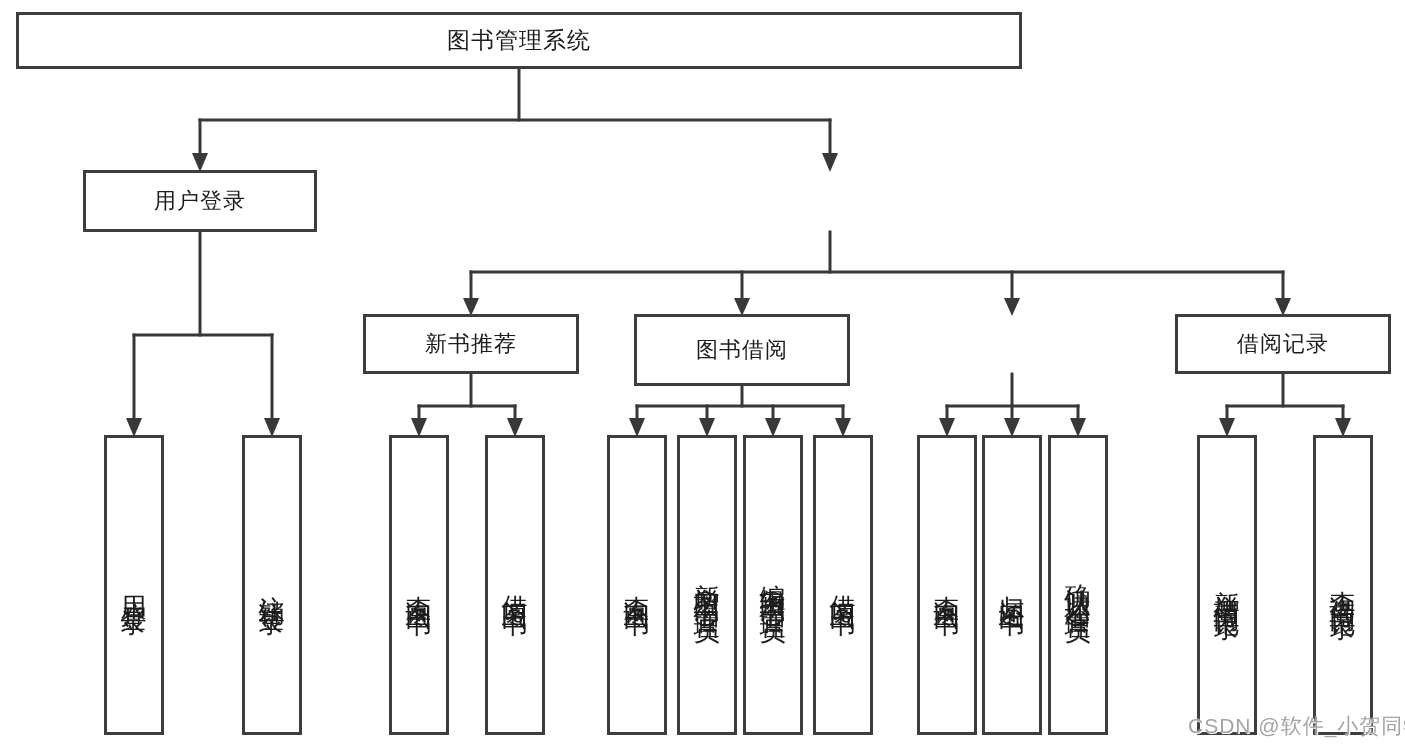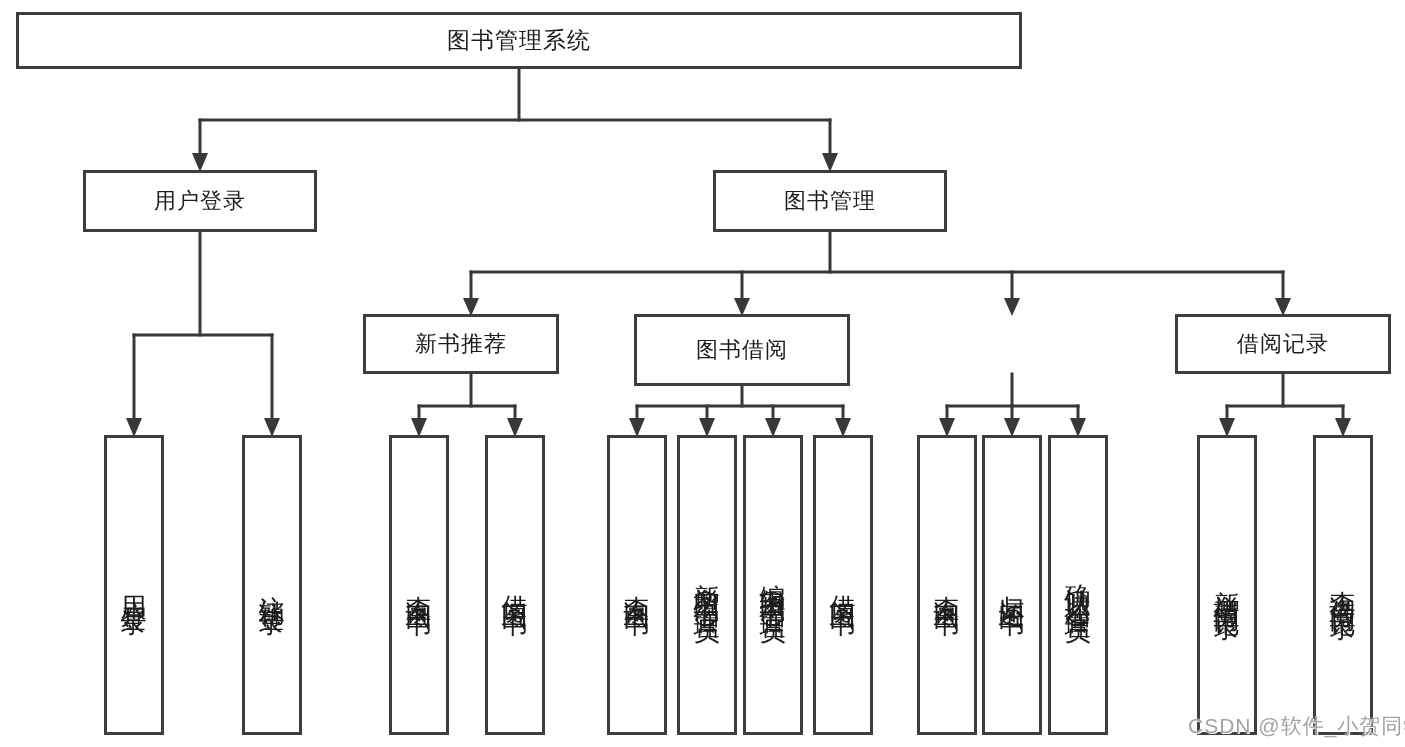--- a/index.html
+++ b/index.html
@@ -136,25 +136,22 @@
     </g>
   </svg>
 
   <div class="box" style="left:16px; top:12px; width:1006px; height:57px;">
     <span class="hlabel root-label">图书管理系统</span>
   </div>
 
   <div class="box" style="left:83px; top:170px; width:234px; height:62px;">
     <span class="hlabel">用户登录</span>
   </div>
-  <div class="box" style="left:713px; top:170px; width:234px; height:62px;">
-    <span class="hlabel">图书管理</span>
-  </div>
-
-  <div class="box" style="left:363px; top:314px; width:196px; height:60px;">
+
+  <div class="box" style="left:363px; top:314px; width:216px; height:60px;">
     <span class="hlabel">新书推荐</span>
   </div>
   <div class="box" style="left:634px; top:314px; width:216px; height:72px;">
     <span class="hlabel">图书借阅</span>
   </div>
   <div class="box" style="left:1175px; top:314px; width:216px; height:60px;">
     <span class="hlabel">借阅记录</span>
   </div>
 
   <div class="box" style="left:104px; top:435px; width:60px; height:300px;">

